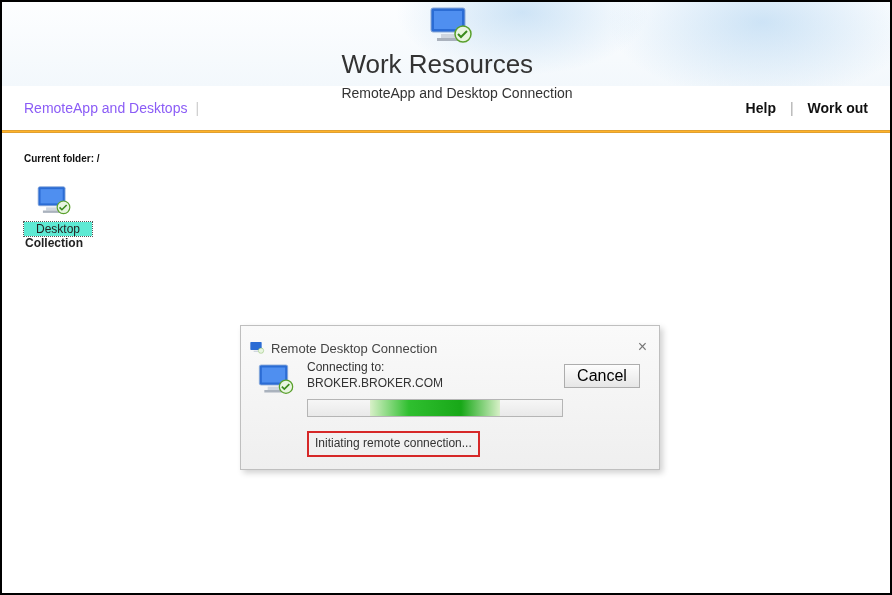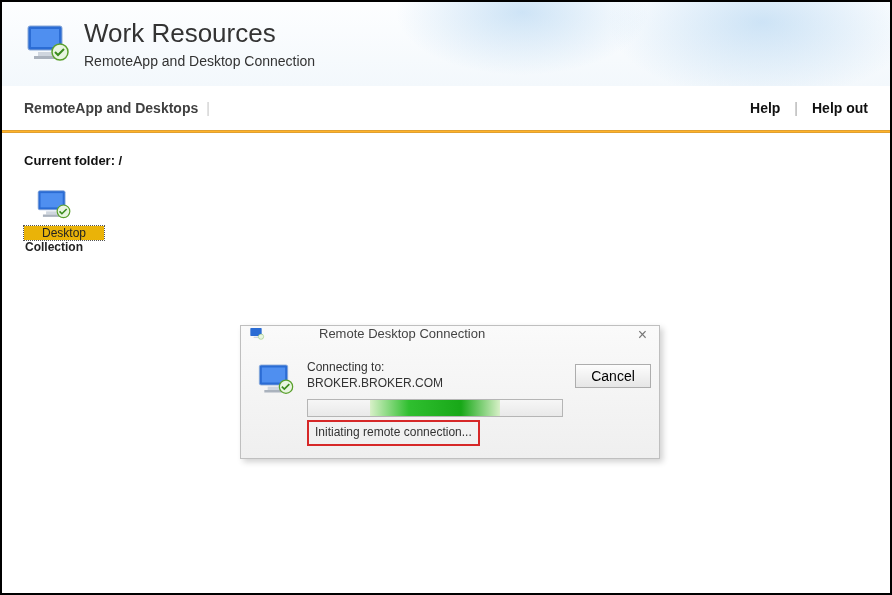--- a/index.html
+++ b/index.html
@@ -14,94 +14,94 @@
   }
   .header {
     height: 84px;
     background:
       radial-gradient(ellipse 180px 90px at 520px 10px, rgba(120,180,230,.35), transparent 70%),
       radial-gradient(ellipse 220px 110px at 760px 20px, rgba(120,180,230,.35), transparent 70%),
       linear-gradient(#fdfeff,#f3f8fc);
     display:flex;
     align-items:center;
     padding-left:22px;
+    flex-direction:column;
   }
   .logo { width:48px; height:48px; margin-right:12px; flex:none; }
   .app-title { font-size:26px; color:#333; font-weight:400; line-height:1.1;}
   .app-subtitle { font-size:14px; color:#333; margin-top:6px;}
   .nav {
     display:flex;
     align-items:center;
     height:44px;
     padding:0 22px;
     font-size:14px;
   }
-  .nav-left { color:#404040; font-weight:700;}
+  .nav-left { color:#8b5cf6; font-weight:400;}
   .nav-divider { color:#ccc; margin:0 8px; }
   .nav-right { margin-left:auto; display:flex; align-items:center; color:#111; font-weight:600;}
   .nav-right span { cursor:pointer; }
   .nav-sep { color:#aaa; margin:0 14px; font-weight:400;}
   .underline {
     height:3px;
     background: linear-gradient(#ffcc55,#ff9a00);
     border-top:1px solid #e0a030;
     border-bottom:1px solid #e0a030;
   }
   .content { padding:20px 22px; position:relative; }
-  .current-folder { font-weight:700; font-size:13px; color:#111; margin-bottom:18px;}
+  .current-folder { font-weight:700; font-size:10px; color:#111; margin-bottom:18px;}
   .items { display:flex; }
   .item { width:60px; text-align:center; font-size:12px; color:#222; cursor:pointer;}
   .item .icon-wrap{
     width:42px; height:38px; margin:0 auto 2px;
     display:flex; align-items:center; justify-content:center;
   }
-  .item-label.sel { background:#eab308; outline:1px dotted #555; padding:0 18px;}
+  .item-label.sel { background:#5eead4; outline:1px dotted #555; padding:0 12px;}
   .item-label2 { display:block;font-weight:bold; }
 
   
   .dialog {
     position:absolute;
     left:240px; top:325px;
     width:420px;
     background:linear-gradient(#fafafa,#efefef);
     border:1px solid #bfbfbf;
     box-shadow:3px 3px 6px rgba(0,0,0,.18);
     font-size:12px;
   }
   .dlg-title {
-    display:flex; align-items:flex-start;
+    display:flex; align-items:flex-end;
     height:30px; padding:0 8px;
     color:#444;
-    gap:48px;
   }
   .dlg-title .t { margin-left:6px; font-size:13px;}
   .dlg-close { margin-left:auto; font-size:16px; color:#777; cursor:pointer; font-weight:300; padding:0 4px;}
   .dlg-body { display:flex; padding:4px 24px 12px 14px; }
   .dlg-icon { width:42px; height:40px; flex:none; margin-right:10px;}
   .dlg-main { flex:1; color:#333;}
   .dlg-row1 { display:flex; align-items:flex-start; }
   .dlg-text { flex:1; line-height:1.3;}
   .progress {
     margin-top:8px;
     width:256px; height:18px;
     border:1px solid #b5b5b5;
     background:linear-gradient(#f6f6f6,#e9e9e9);
     position:relative; overflow:hidden;
   }
   .progress-fill{
     position:absolute; left:62px; top:0; bottom:0; width:130px;
     background:linear-gradient(90deg,#d8f0c8,#2fbf2f 30%,#18a818 70%,#d8f0c8);
   }
   .cancel-btn{
-    width:76px; height:24px; margin-left:12px; margin-top:4px;
+    width:76px; height:24px; margin-left:1px; margin-top:4px;
     background:linear-gradient(#fdfdfd,#e6e6e6);
-    border:1px solid #adadad; font-size:14px; cursor:pointer;
+    border:1px solid #adadad; font-size:16px; cursor:pointer;
   }
   .status-wrap{
-    margin-top:3px;
+    margin-top:14px;
     border:2px solid #d62828;
     padding:3px 6px 5px 6px;
     display:inline-block;
     color:#333;
   }
 
   
   .monitor-svg { display:block; }
 </style>
 </head>
@@ -123,21 +123,21 @@
     <div class="app-subtitle">RemoteApp and Desktop Connection</div>
   </div>
 </div>
 
 <div class="nav">
   <span class="nav-left">RemoteApp and Desktops</span>
   <span class="nav-divider">|</span>
   <div class="nav-right">
     <span>Help</span>
     <span class="nav-sep">|</span>
-    <span>Help out</span>
+    <span>Work out</span>
   </div>
 </div>
 <div class="underline"></div>
 
 <div class="content">
   <div class="current-folder">Current folder: /</div>
   <div class="items">
     <div class="item">
       <div class="icon-wrap">
         <svg class="monitor-svg" viewBox="0 0 48 48" width="42" height="38">

